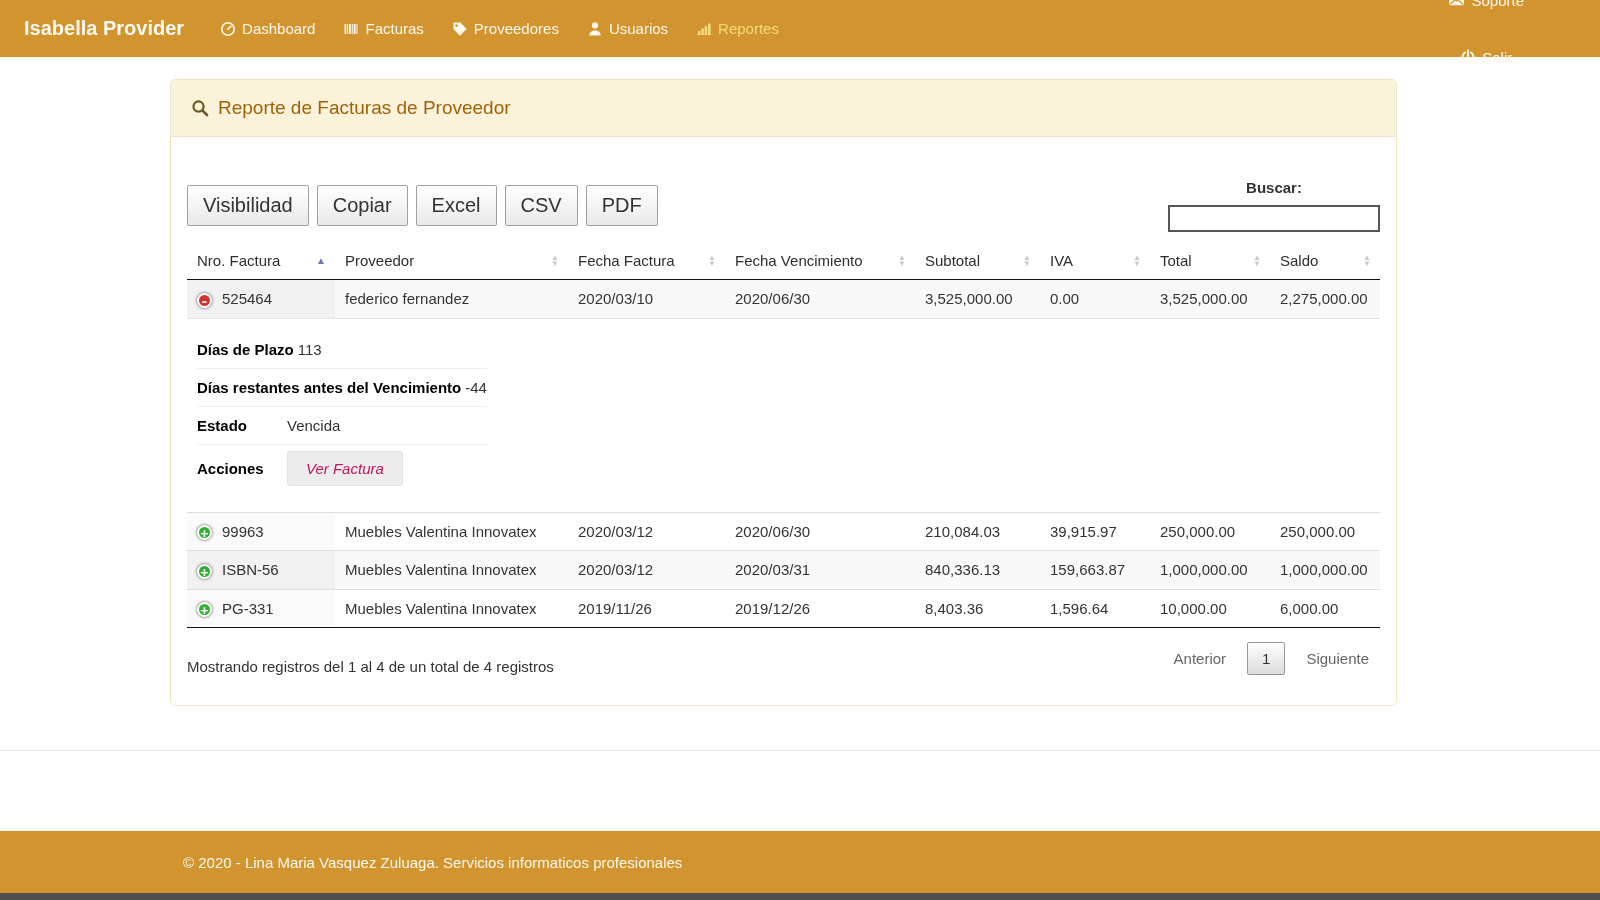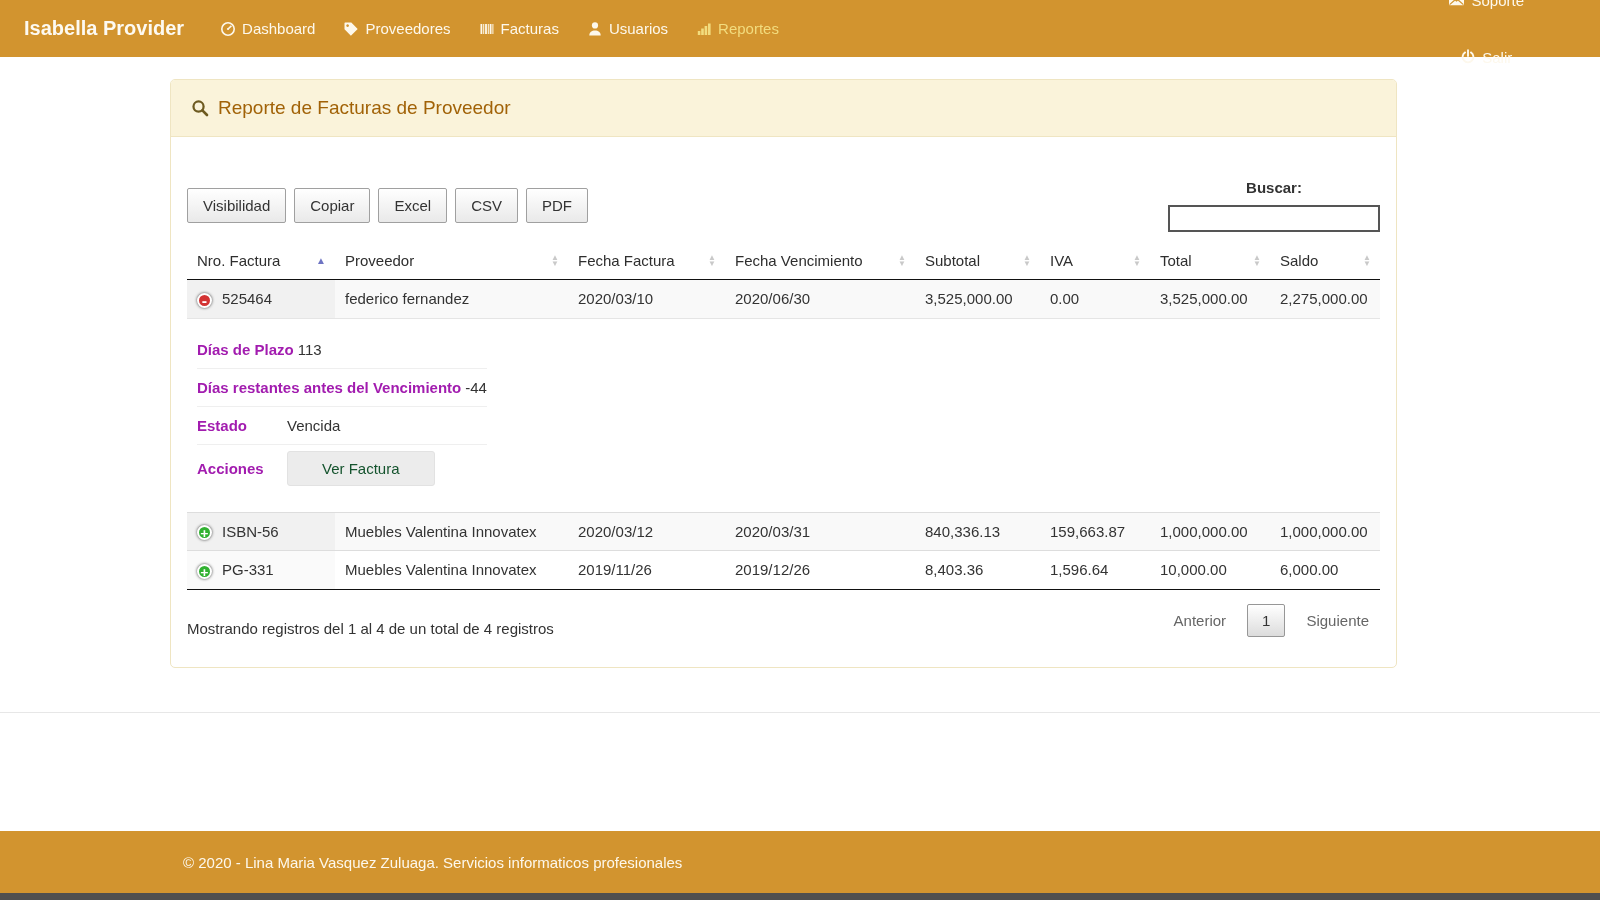--- a/index.html
+++ b/index.html
@@ -39,21 +39,21 @@
     display: flex; align-items: center; gap: 9px;
   }
   .panel-heading .h-icon { color: #6d5a20; display: inline-flex; }
   .panel-title { font-size: 19px; color: #a16207; }
   .panel-body { padding: 42px 16px 30px 16px; }
 
   
   .toolbar { display: flex; justify-content: space-between; align-items: center; }
   .dt-buttons { display: flex; gap: 8px; }
   .dt-btn {
-    padding: 8px 15px; font-size: 15px; color: #333; cursor: pointer;
+    padding: 8px 15px; font-size: 20px; color: #333; cursor: pointer;
     border: 1px solid #a0a0a0; border-radius: 2px;
     background: linear-gradient(to bottom, #ffffff 0%, #e9e9e9 100%);
     font-family: inherit;
   }
   .dt-search { display: flex; align-items: center; gap: 9px; flex-direction: column; }
   .dt-search label { font-weight: bold; }
   .dt-search input {
     width: 212px; height: 27px; border: 2px solid #555; border-radius: 0;
     padding: 2px 6px; font-size: 14px; font-family: inherit; background: #fff;
   }
@@ -81,24 +81,24 @@
     font-family: "DejaVu Sans Mono", monospace; font-size: 13px; font-weight: bold;
     line-height: 14px; text-align: center; margin-right: 10px; vertical-align: middle; cursor: pointer;
   }
   .ctrl.minus { background: #d33333; }
   .ctrl.plus  { background: #31b131; }
 
   
   ul.dtr-details { list-style: none; margin: 0; padding: 2px 0 6px 0; display: inline-block; }
   ul.dtr-details li { padding: 10px 0; border-bottom: 1px solid #efefef; }
   ul.dtr-details li:last-child { border-bottom: none; padding: 6px 0 10px 0; }
-  .dtr-title { font-weight: bold; display: inline-block; min-width: 86px; margin-right: 4px; color: #a21caf; }
+  .dtr-title { font-weight: bold; display: inline-block; min-width: 86px; margin-right: 4px; color: #000000; }
   .btn-ver {
-    padding: 8px 34px; font-size: 15px; color: #14532d; background: #ececec;
-    border: 1px solid #e2e2e2; border-radius: 3px; cursor: pointer; font-family: inherit;
+    padding: 8px 18px; font-size: 15px; color: #be185d; background: #ececec;
+    border: 1px solid #e2e2e2; border-radius: 3px; cursor: pointer; font-family: inherit; font-style: italic;
   }
 
   
   .dt-footer { display: flex; justify-content: space-between; align-items: flex-end; margin-top: 14px; }
   .dt-info { color: #333; }
   .dt-paging { display: flex; align-items: center; }
   .page-link { color: #666; padding: 7px 11px; cursor: pointer; }
   .page-current {
     margin: 0 10px; padding: 7px 14px; color: #333; cursor: pointer;
     border: 1px solid #979797; border-radius: 2px;
@@ -121,38 +121,38 @@
         <svg width="16" height="16" viewBox="0 0 16 16">
             <circle cx="8" cy="8" r="6.2" fill="none" stroke="currentColor" stroke-width="1.6"></circle>
             <path d="M8 8 L11.4 4.9" stroke="currentColor" stroke-width="1.6" fill="none"></path>
             <circle cx="8" cy="8" r="1.1" fill="currentColor"></circle>
           </svg>
       </span>
       <span>Dashboard</span>
     </a>
     <a class="nav-item">
       <span class="nicon">
-        <svg width="16" height="16" viewBox="0 0 16 16">
-            <path fill-rule="evenodd" fill="currentColor" d="M2 1.5 L8.3 1.5 L14.7 7.9 L7.9 14.7 L1.5 8.3 L1.5 2 Z M4.6 3.2 a1.35 1.35 0 1 0 0.02 0 Z"></path>
-          </svg>
-      </span>
-      <span>Proveedores</span>
-    </a>
-    <a class="nav-item">
-      <span class="nicon">
         <svg width="16" height="16" viewBox="0 0 16 16" fill="currentColor">
             <rect x="1.5" y="3" width="1.8" height="10"></rect>
             <rect x="4.2" y="3" width="1" height="10"></rect>
             <rect x="6.1" y="3" width="1.8" height="10"></rect>
             <rect x="8.8" y="3" width="1" height="10"></rect>
             <rect x="10.7" y="3" width="1.8" height="10"></rect>
             <rect x="13.4" y="3" width="1" height="10"></rect>
           </svg>
       </span>
       <span>Facturas</span>
+    </a>
+    <a class="nav-item">
+      <span class="nicon">
+        <svg width="16" height="16" viewBox="0 0 16 16">
+            <path fill-rule="evenodd" fill="currentColor" d="M2 1.5 L8.3 1.5 L14.7 7.9 L7.9 14.7 L1.5 8.3 L1.5 2 Z M4.6 3.2 a1.35 1.35 0 1 0 0.02 0 Z"></path>
+          </svg>
+      </span>
+      <span>Proveedores</span>
     </a>
     <a class="nav-item">
       <span class="nicon">
         <svg width="16" height="16" viewBox="0 0 16 16" fill="currentColor">
             <circle cx="8" cy="4.4" r="3.1"></circle>
             <path d="M2.3 14.6 c0-3.5 2.5-5.1 5.7-5.1 s5.7 1.6 5.7 5.1 Z"></path>
           </svg>
       </span>
       <span>Usuarios</span>
     </a>
@@ -312,20 +312,32 @@
                   </li>
                   <li>
                     <span class="dtr-title">Estado</span><span>Vencida</span>
                   </li>
                   <li>
                     <span class="dtr-title">Acciones</span><button class="btn-ver">Ver Factura</button>
                   </li>
                 </ul>
               </td>
             </tr>
+            <tr class="even bordered">
+              <td class="sorting_1">
+                <span class="ctrl plus">+</span><span>99963</span>
+              </td>
+              <td>Muebles Valentina Innovatex</td>
+              <td>2020/03/12</td>
+              <td>2020/06/30</td>
+              <td>210,084.03</td>
+              <td>39,915.97</td>
+              <td>250,000.00</td>
+              <td>250,000.00</td>
+            </tr>
             <tr class="odd bordered">
               <td class="sorting_1">
                 <span class="ctrl plus">+</span><span>ISBN-56</span>
               </td>
               <td>Muebles Valentina Innovatex</td>
               <td>2020/03/12</td>
               <td>2020/03/31</td>
               <td>840,336.13</td>
               <td>159,663.87</td>
               <td>1,000,000.00</td>

